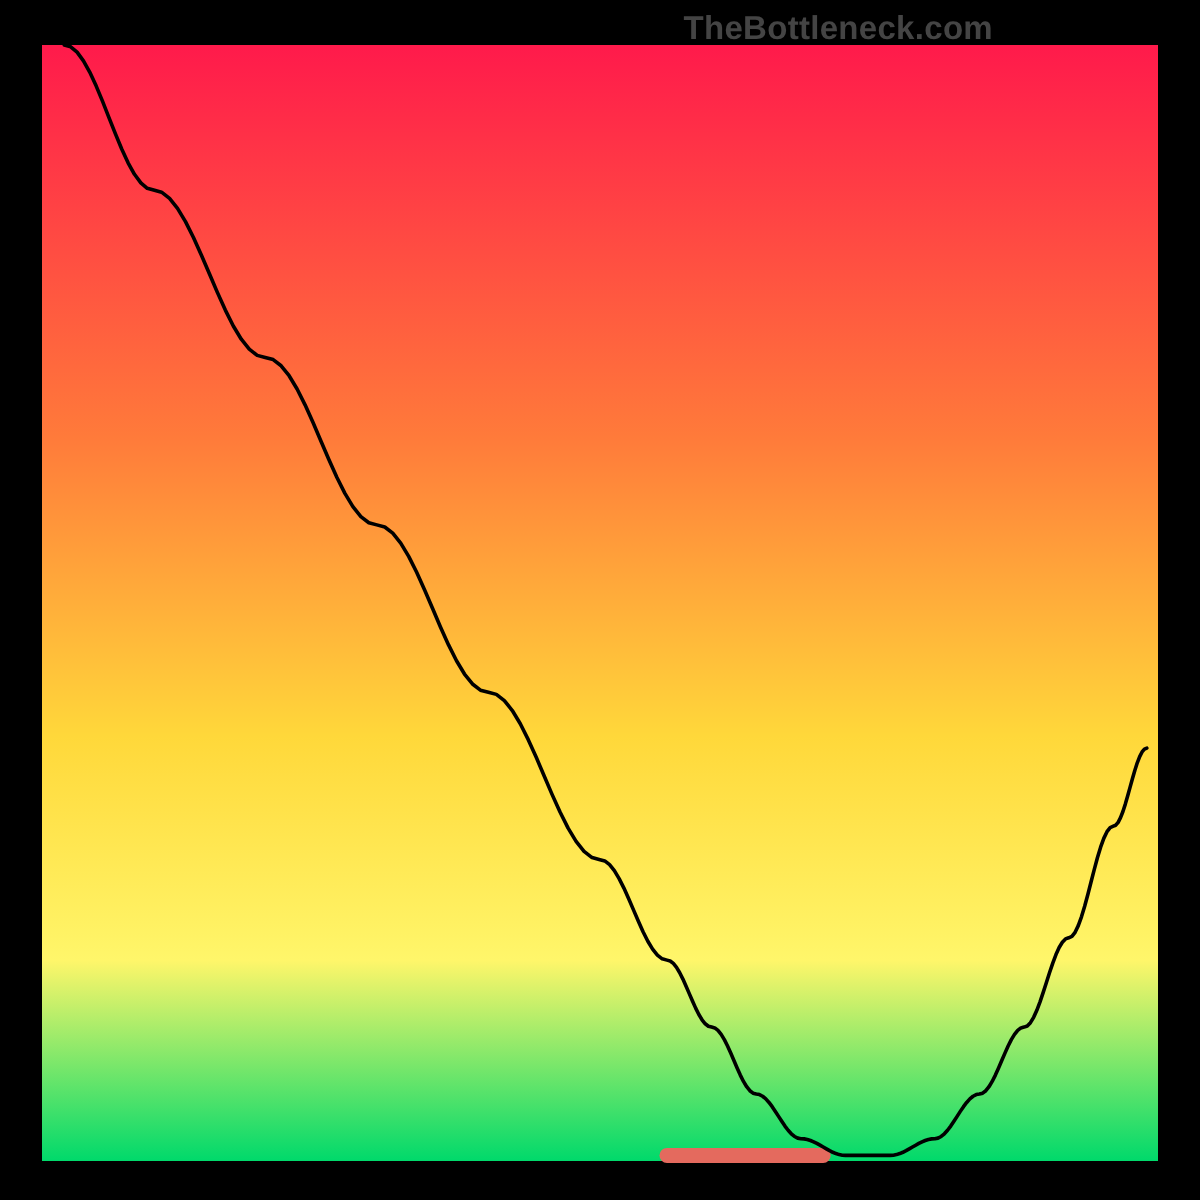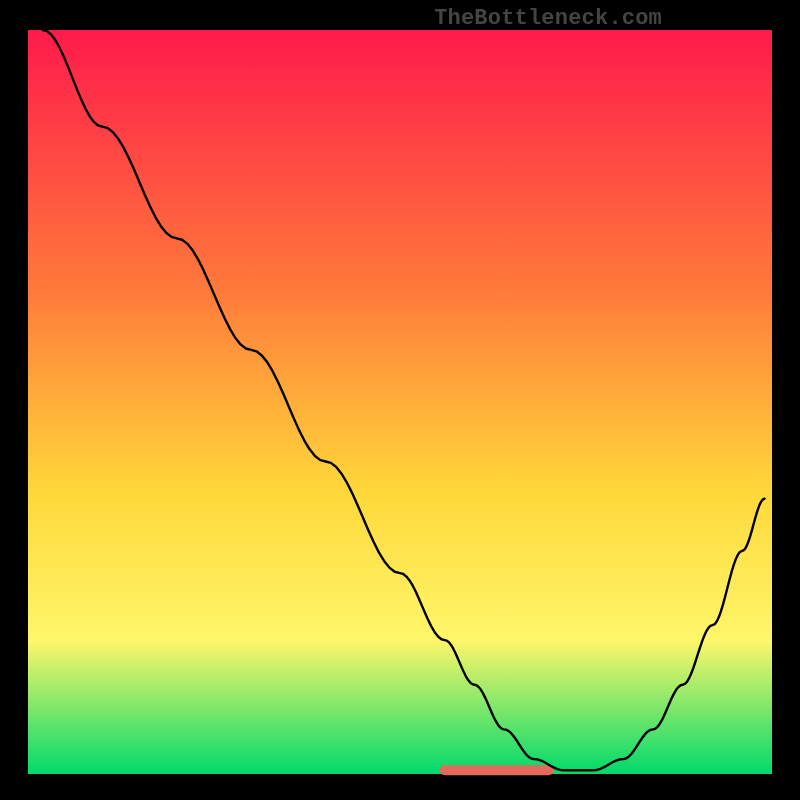--- a/index.html
+++ b/index.html
@@ -8,21 +8,20 @@
     width: 800px;
     height: 800px;
     background: #000;
     font-family: Arial, Helvetica, sans-serif;
     overflow: hidden;
   }
   .stage {
     position: relative;
     width: 672px;
     height: 800px;
-    font-family: Liberation Mono, monospace;
   }
   .watermark {
     position: absolute;
     top: 6px;
     right: 10px;
     color: #444;
     font-size: 22px;
     font-weight: 600;
     letter-spacing: 0.2px;
     z-index: 3;

